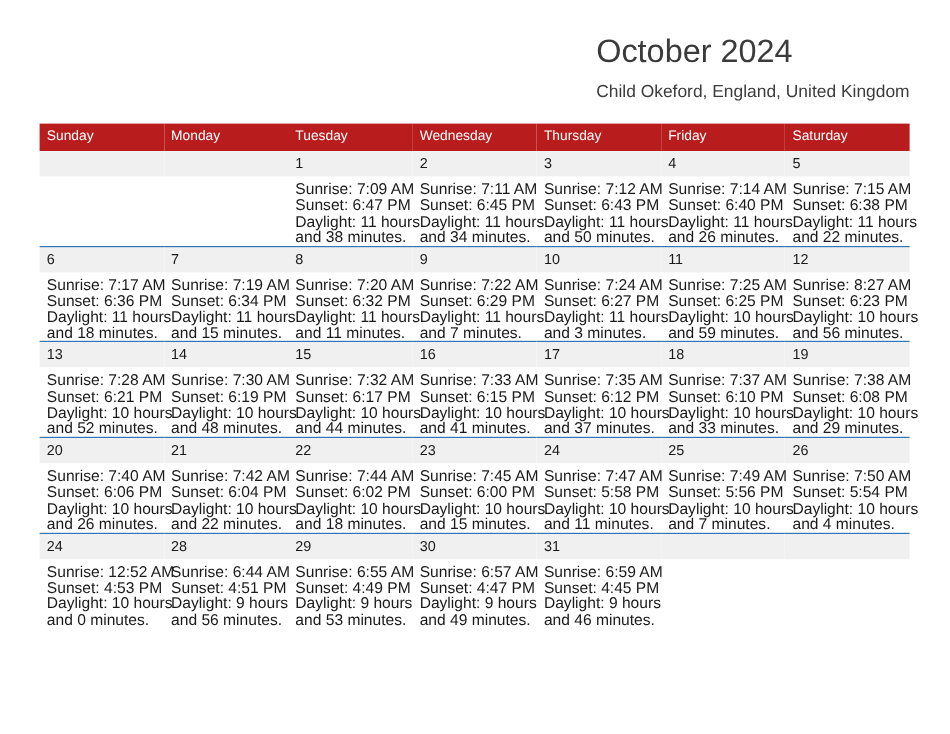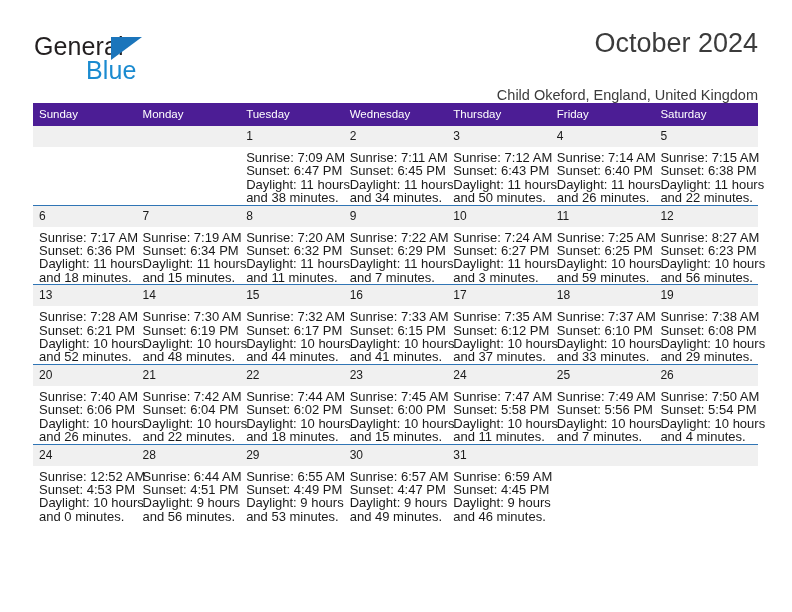--- a/index.html
+++ b/index.html
@@ -60,47 +60,46 @@
     top: 24px;
     font-size: 25px;
     letter-spacing: 0.1px;
     color: #1b8bd0;
     line-height: 28px;
   }
   .title-block {
     position: absolute;
     right: 0;
     top: 0;
-    text-align: right;
   }
   .cal-title {
     font-size: 27px;
     color: #3b3b3b;
     line-height: 34px;
     white-space: nowrap;
   }
   .cal-subtitle {
     font-size: 14.5px;
     color: #3b3b3b;
     line-height: 22px;
-    margin-top: 24px;
+    margin-top: 6px;
     white-space: nowrap;
   }
 
   
   .calendar {
     position: absolute;
     left: 33px;
     top: 103px;
     width: 725px;
     border-collapse: collapse;
     table-layout: fixed;
   }
   .calendar th {
-    background: #4c1d95;
+    background: #b91c1c;
     color: #ffffff;
     font-size: 11.5px;
     font-weight: normal;
     text-align: left;
     padding: 4px 0 5px 6px;
     height: 14px;
     border: none;
   }
   .calendar td {
     vertical-align: top;
@@ -134,25 +133,20 @@
     white-space: nowrap;
   }
 </style>
 </head>
 <body>
 
 <div class="page">
 
   <div class="header">
 
-    <div class="logo">
-      <span class="logo-general">General</span>
-      <span class="logo-triangle"></span>
-      <span class="logo-blue">Blue</span>
-    </div>
 
     <div class="title-block">
       <div class="cal-title">October 2024</div>
       <div class="cal-subtitle">Child Okeford, England, United Kingdom</div>
     </div>
 
   </div>
 
   <table class="calendar">
     <thead>

